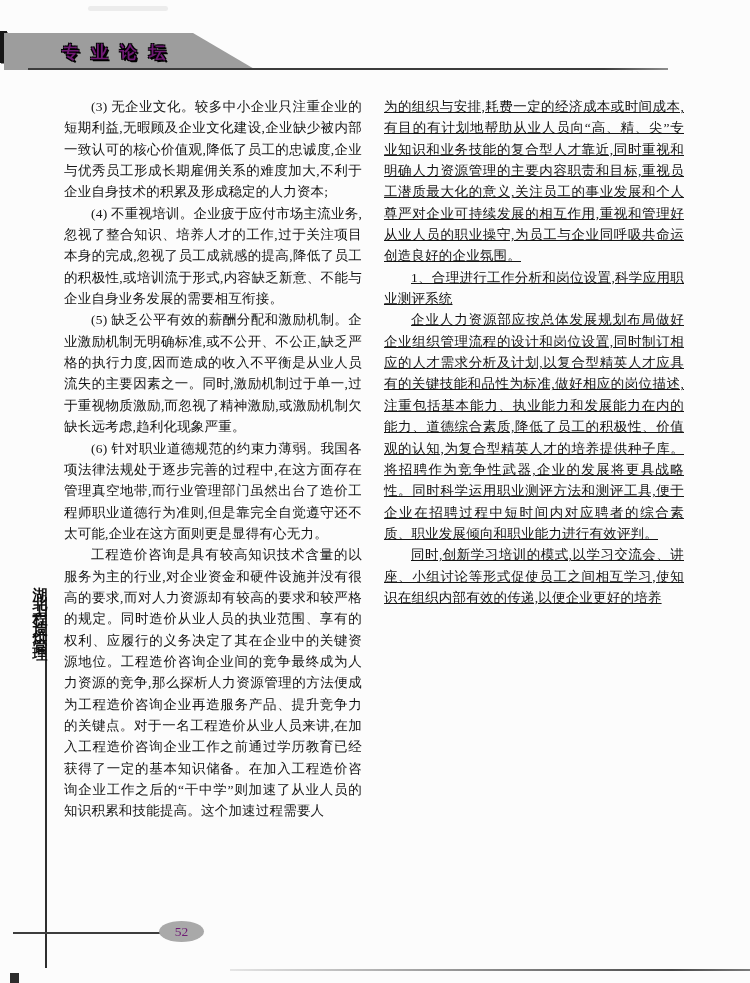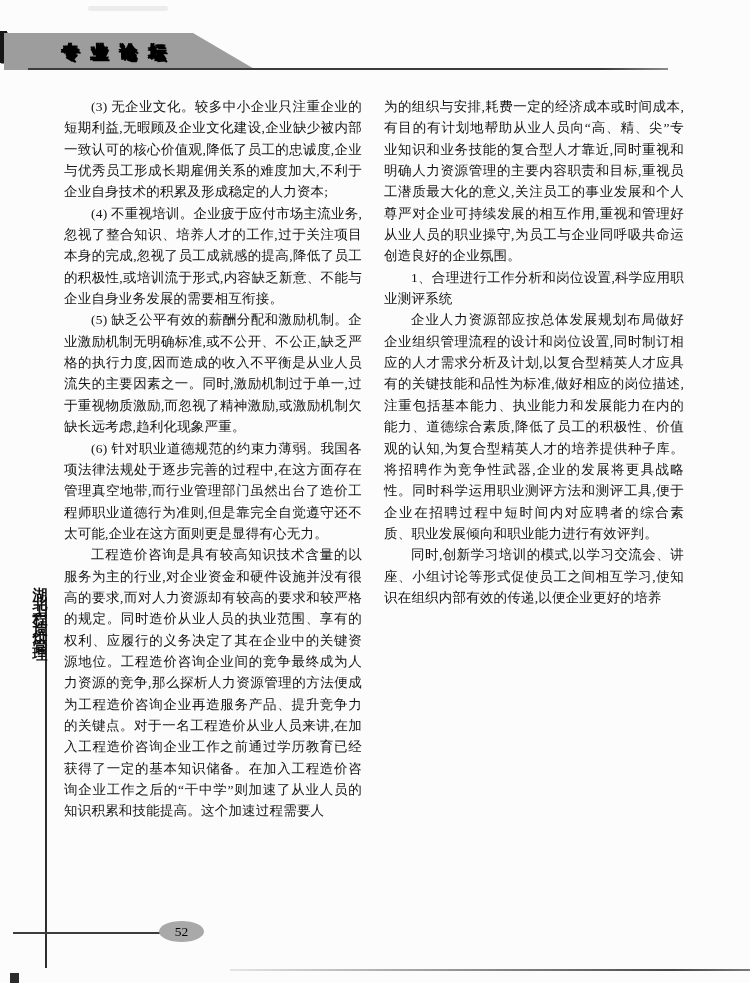--- a/index.html
+++ b/index.html
@@ -17,41 +17,41 @@
     background:#161616;box-shadow:1px 1px 0 #8a8a8a;
   }
   .banner{
     position:absolute;left:4px;top:33px;width:252px;height:37px;
     background:#9d9d9d;
     clip-path:polygon(0 0,75% 0,100% 100%,0 100%);
   }
   .banner-label{
     position:absolute;left:58px;top:8px;
     font-family:"DejaVu Sans","Liberation Sans",sans-serif;
-    font-weight:bold;font-size:17px;letter-spacing:12px;color:#000000;
+    font-weight:bold;font-size:17px;letter-spacing:12px;color:#701a75;
     text-shadow:-1px -1px 0 #000,1px -1px 0 #000,-1px 1px 0 #000,1px 1px 0 #000,2px 2px 0 #000;
     white-space:nowrap;
   }
   .header-rule{
     position:absolute;left:28px;top:68px;width:640px;height:2px;
     background:linear-gradient(to right,#3c3c3c 90%,#8d8d8d);
   }
   .top-smudge{
     position:absolute;left:88px;top:6px;width:80px;height:5px;
     background:#ececec;border-radius:4px;
   }
   
   .column{
     position:absolute;top:96px;
     font-size:13.5px;line-height:21.35px;
     text-align:justify;text-justify:inter-character;
     letter-spacing:0.2px;
   }
   .col-left{left:64px;width:298px;}
-  .col-right{left:384px;width:300px;}
+  .col-right{left:384px;width:300px;text-decoration:underline;}
   .column p{margin:0;text-indent:2em;}
   .column p.cont{text-indent:0;}
   .column p.heading{font-weight:bold;}
   
   .journal-title{
     position:absolute;left:30px;top:575px;height:210px;
     writing-mode:vertical-rl;text-orientation:upright;
     font-weight:bold;font-size:15px;letter-spacing:8.5px;color:#101010;
   }
   .sidebar-rule{
@@ -60,21 +60,21 @@
   }
   
   .footer-rule{
     position:absolute;left:13px;top:932px;width:150px;height:1.8px;
     background:#3d3d3d;
   }
   .page-number-badge{
     position:absolute;left:159px;top:921px;width:45px;height:21px;
     background:#a9a9a9;border-radius:50%;
     display:flex;align-items:center;justify-content:center;
-    font-size:13.5px;color:#000000;
+    font-size:13.5px;color:#701a75;
   }
   .bottom-edge-line{
     position:absolute;left:230px;top:969px;width:520px;height:2px;
     background:linear-gradient(to right,#e5e5e5,#4a4a4a 85%,#7a7a7a);
   }
   .bottom-blob{
     position:absolute;left:10px;top:973px;width:9px;height:10px;
     background:#2c2c2c;
   }
 </style>

